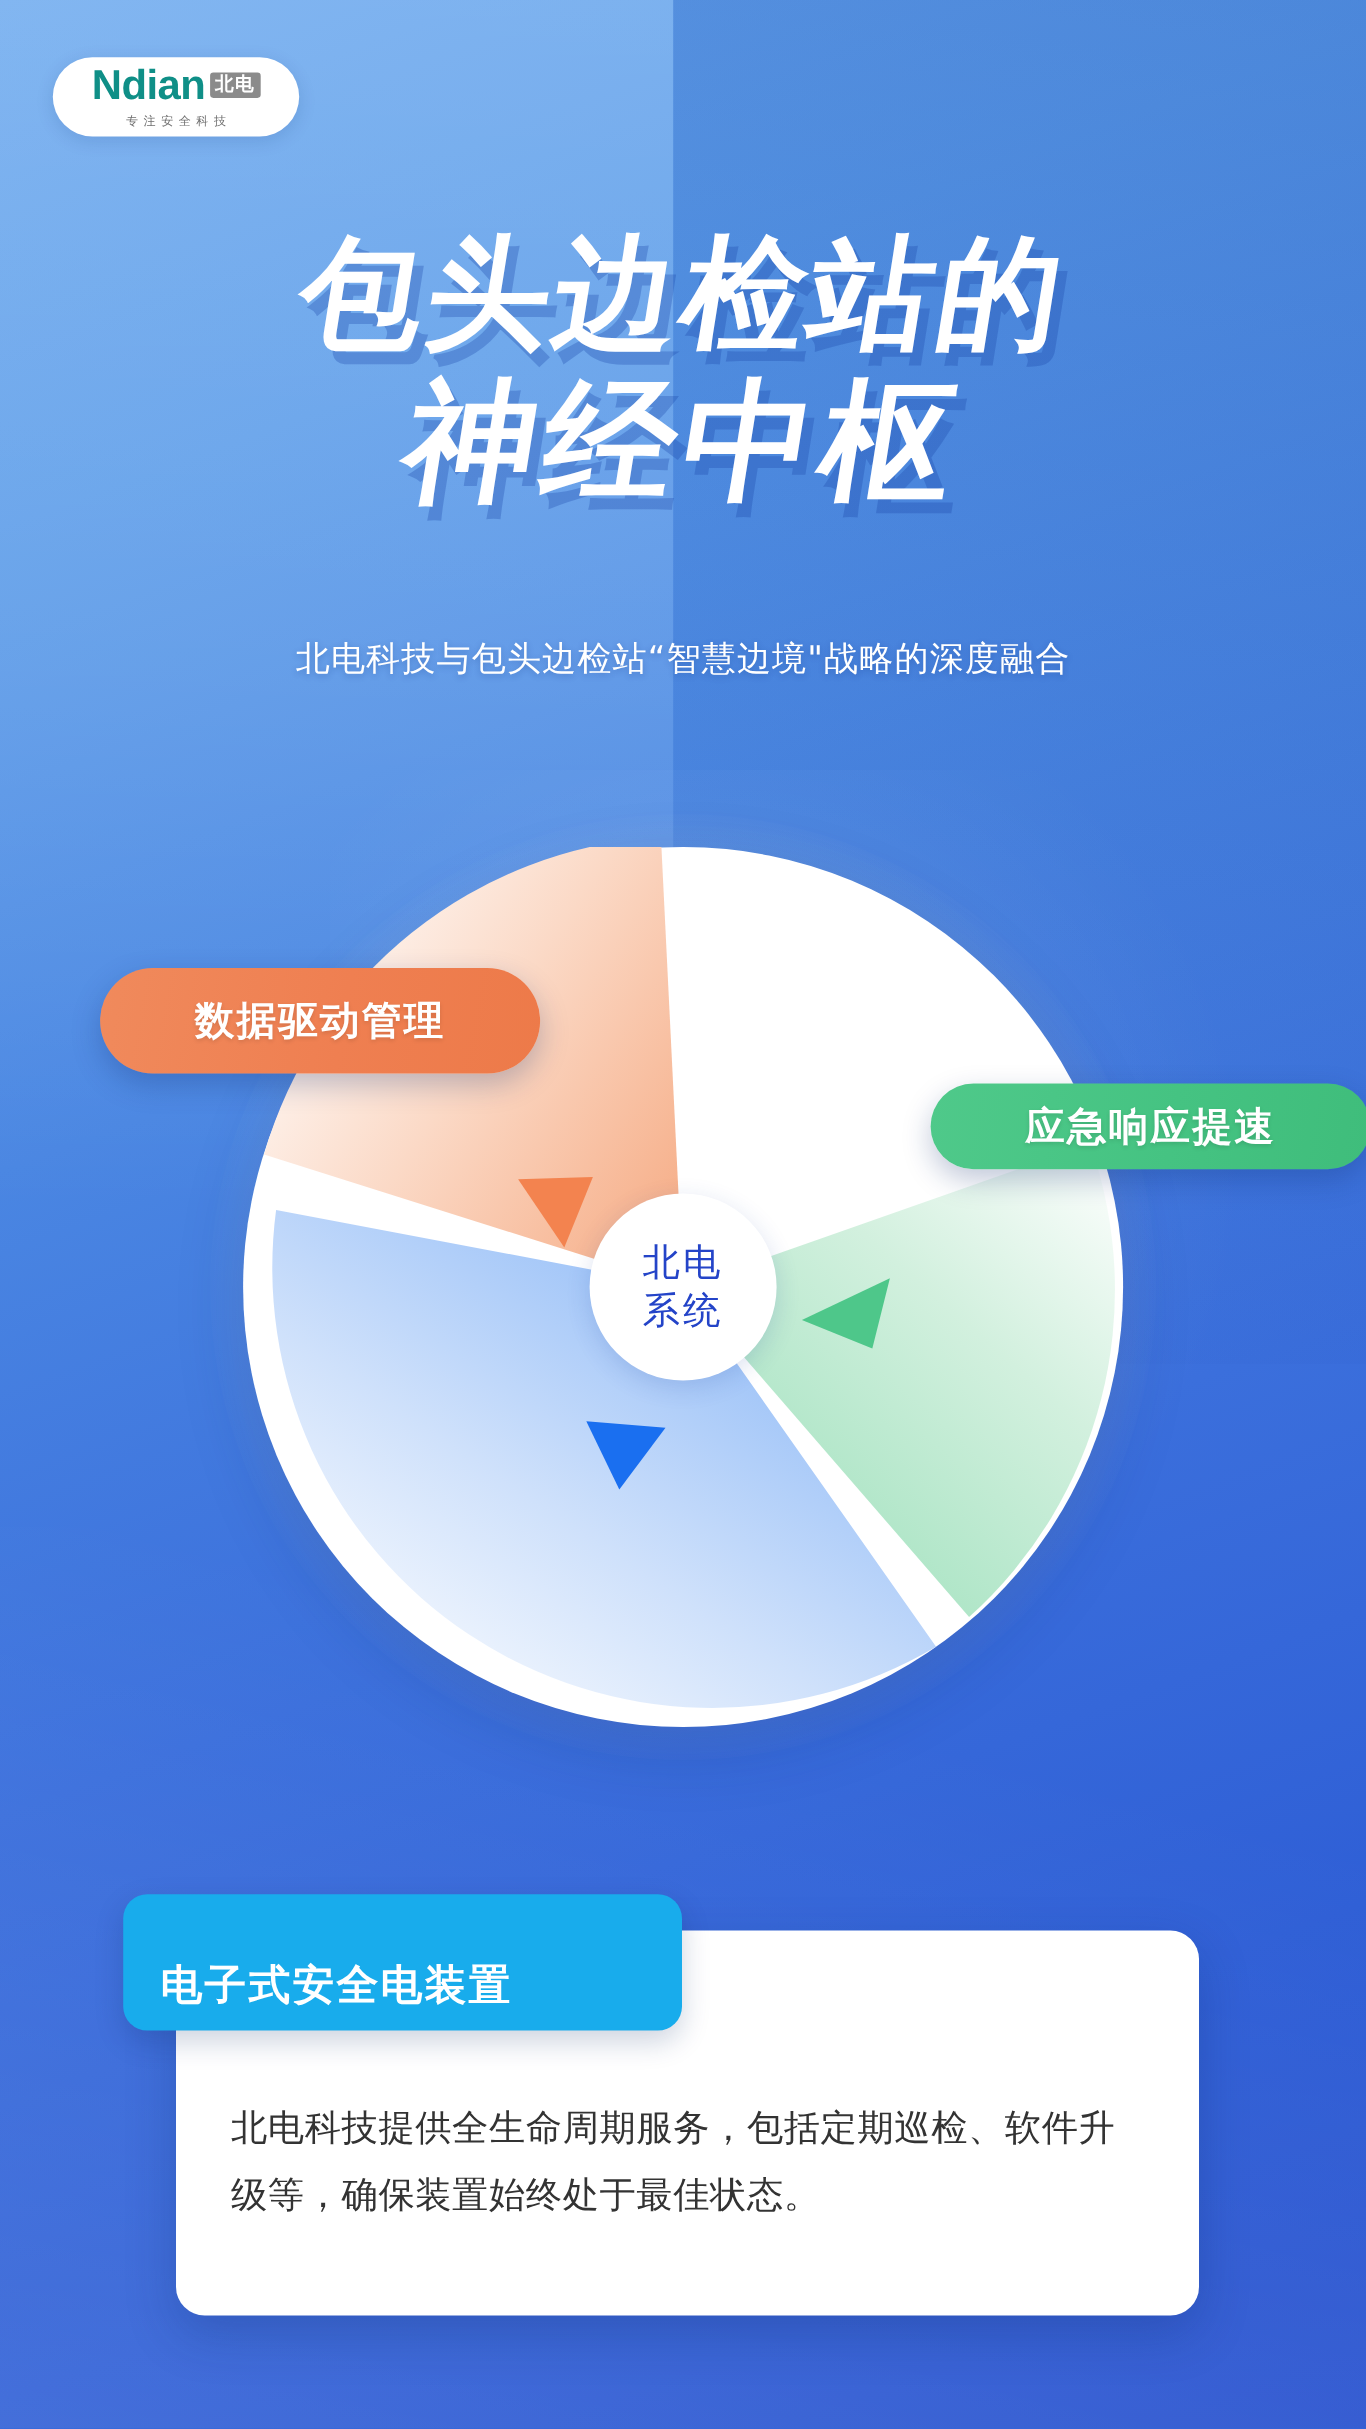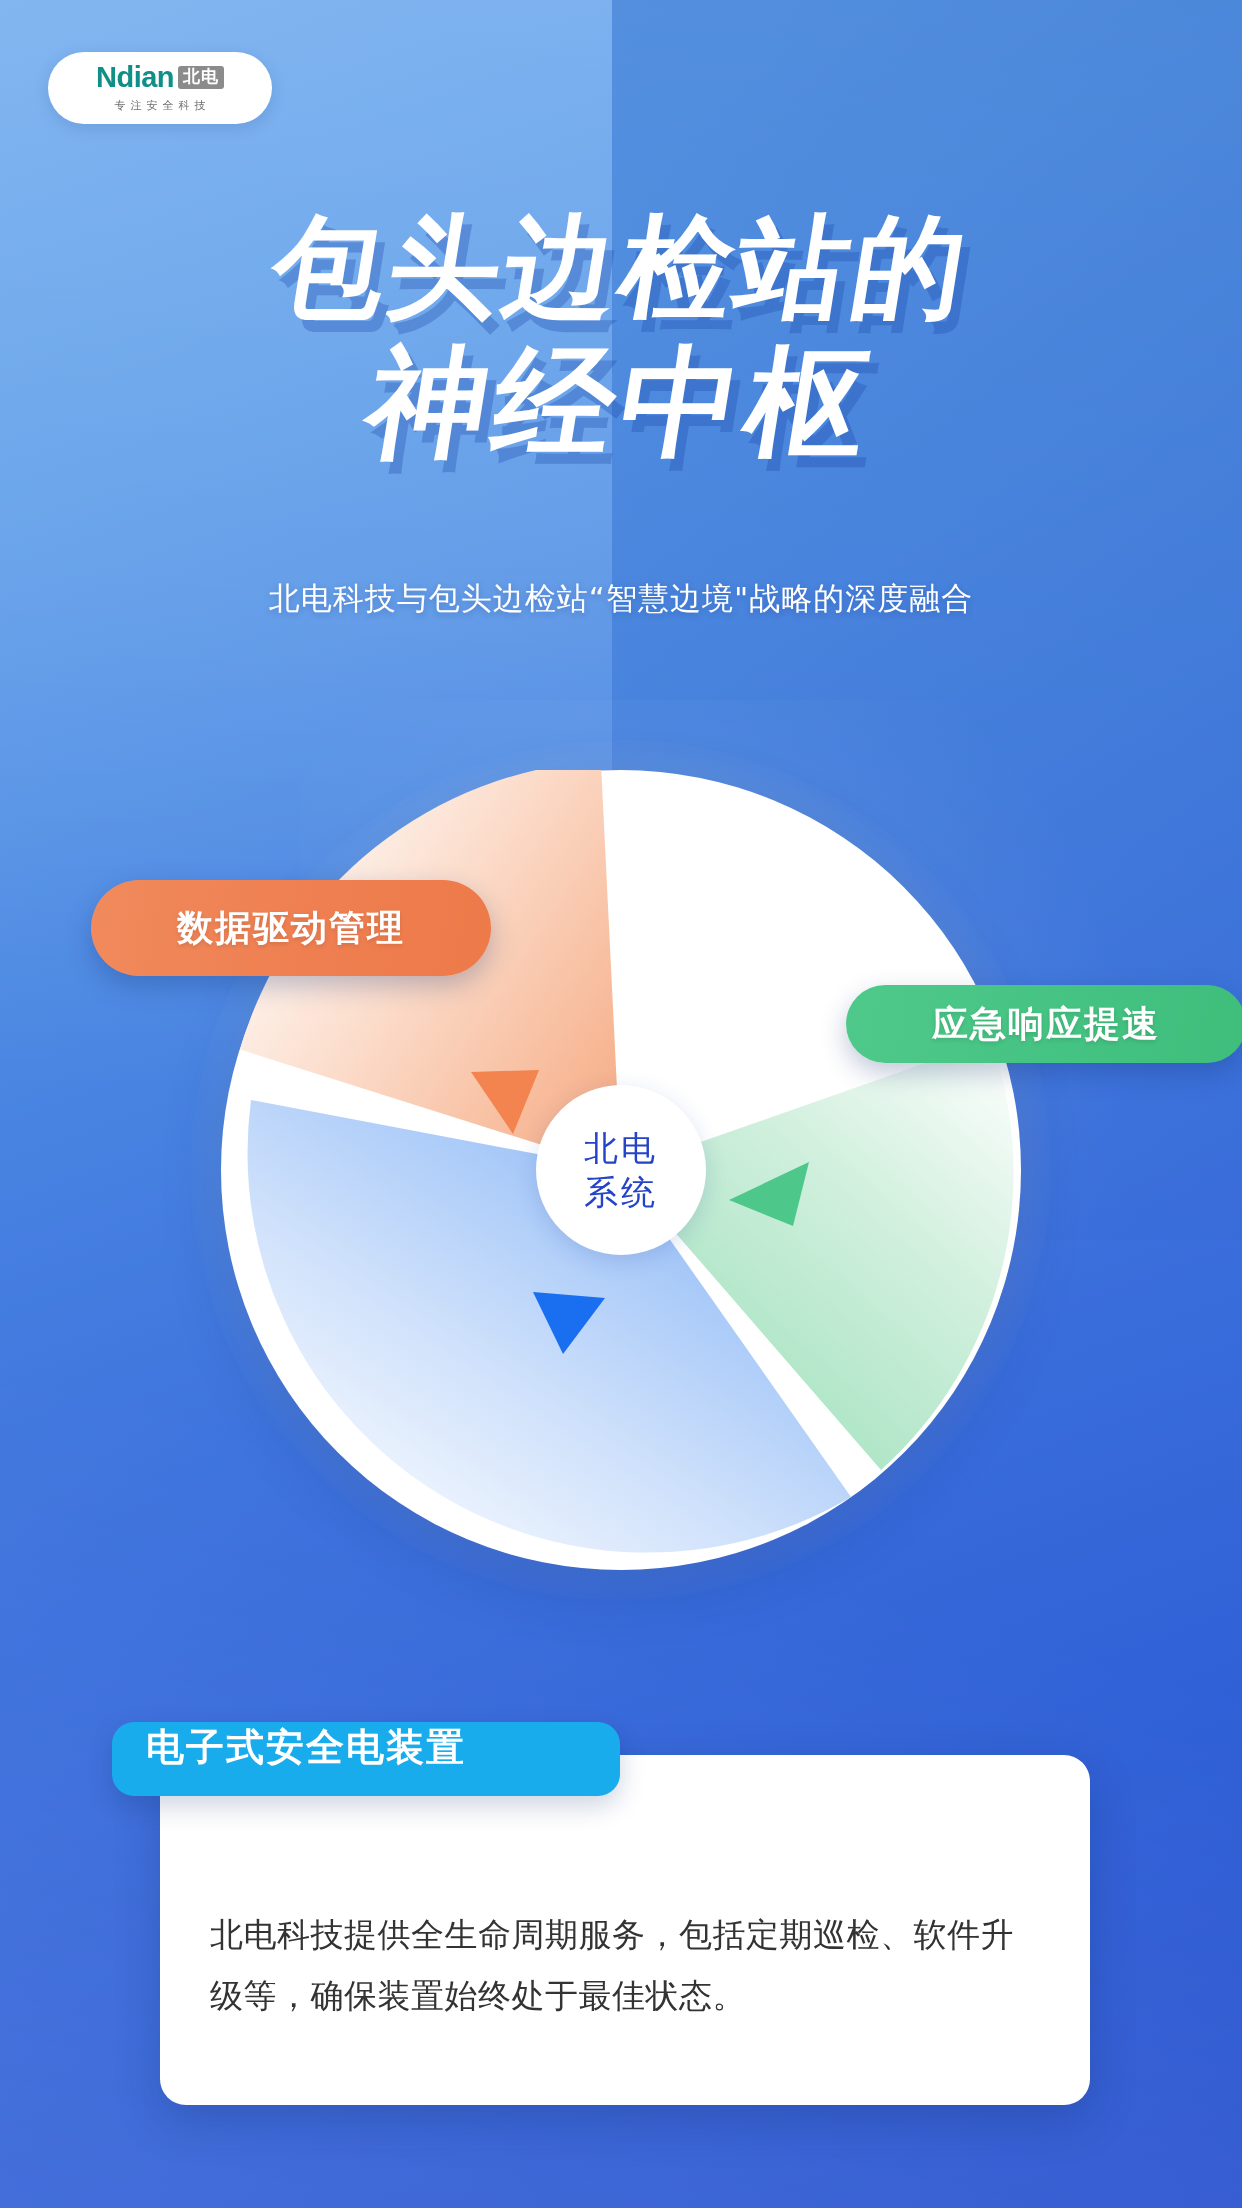--- a/index.html
+++ b/index.html
@@ -42,21 +42,21 @@
   
   .logo{
     position:absolute;left:48px;top:52px;
     width:224px;height:72px;border-radius:36px;
     background:#fff;
     box-shadow:0 4px 16px rgba(14,44,110,.14);
     display:flex;flex-direction:column;align-items:center;justify-content:center;
   }
   .logo-row{display:flex;align-items:center;gap:4px;line-height:1;}
   .logo-name{
-    font-size:29px;font-weight:700;color:#0f8f87;letter-spacing:-.5px;
+    font-size:38px;font-weight:700;color:#0f8f87;letter-spacing:-.5px;
     font-family:"Liberation Sans","DejaVu Sans",sans-serif;
   }
   .logo-cn{
     font-size:17px;font-weight:700;color:#ffffff;background:#8b8b8b;
     padding:2px 5px 3px;border-radius:3px;letter-spacing:1px;line-height:1.05;
   }
   .logo-tag{
     margin-top:6px;font-size:11px;color:#6f6f6f;letter-spacing:5px;
     text-indent:5px;
   }
@@ -134,24 +134,24 @@
   }
 
   
   .card{
     position:absolute;left:160px;top:1755px;
     width:930px;height:350px;border-radius:26px;background:#ffffff;
     box-shadow:0 16px 46px rgba(10,38,100,.24);
   }
   .card-tab{
     position:absolute;left:112px;top:1722px;
-    min-width:440px;height:74px;border-radius:22px;
+    min-width:440px;height:92px;border-radius:22px;
     background:#18acec;
-    display:flex;align-items:flex-start;
-    padding:0 34px;
+    display:flex;align-items:flex-end;
+    padding:16px 34px;
     box-shadow:0 10px 26px rgba(10,38,100,.20);
     z-index:2;
   }
   .card-tab span{
     color:#fff;font-size:38px;font-weight:700;letter-spacing:2px;
     font-family:"DejaVu Sans","Liberation Sans",sans-serif;
   }
   .card-model{
     position:absolute;right:56px;top:36px;
     color:#18acec;font-size:58px;font-weight:900;letter-spacing:6px;

